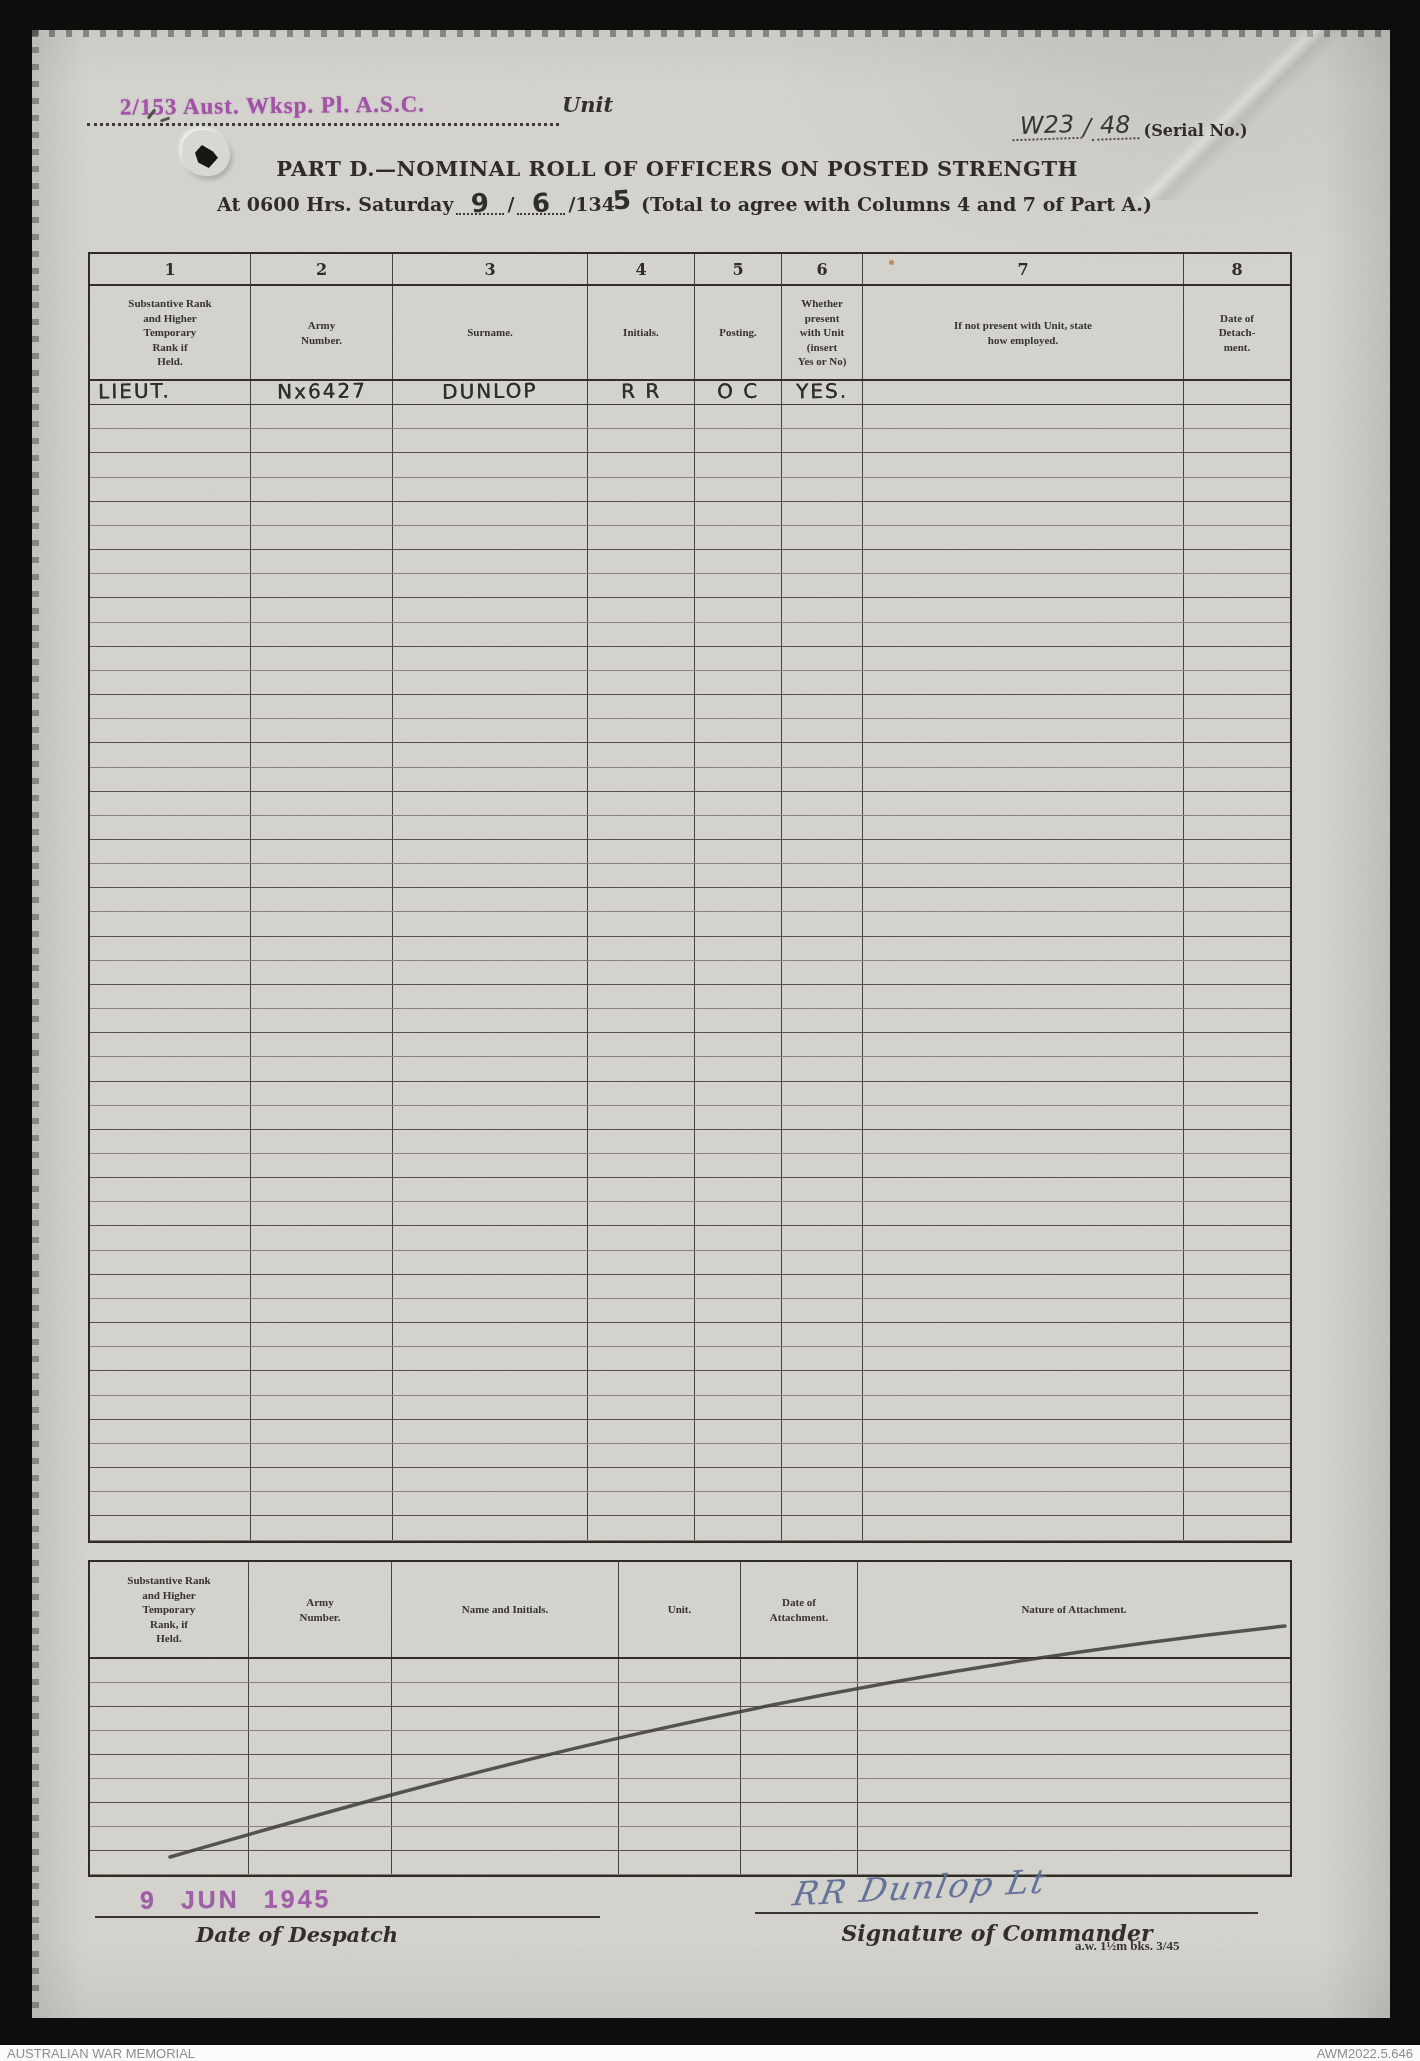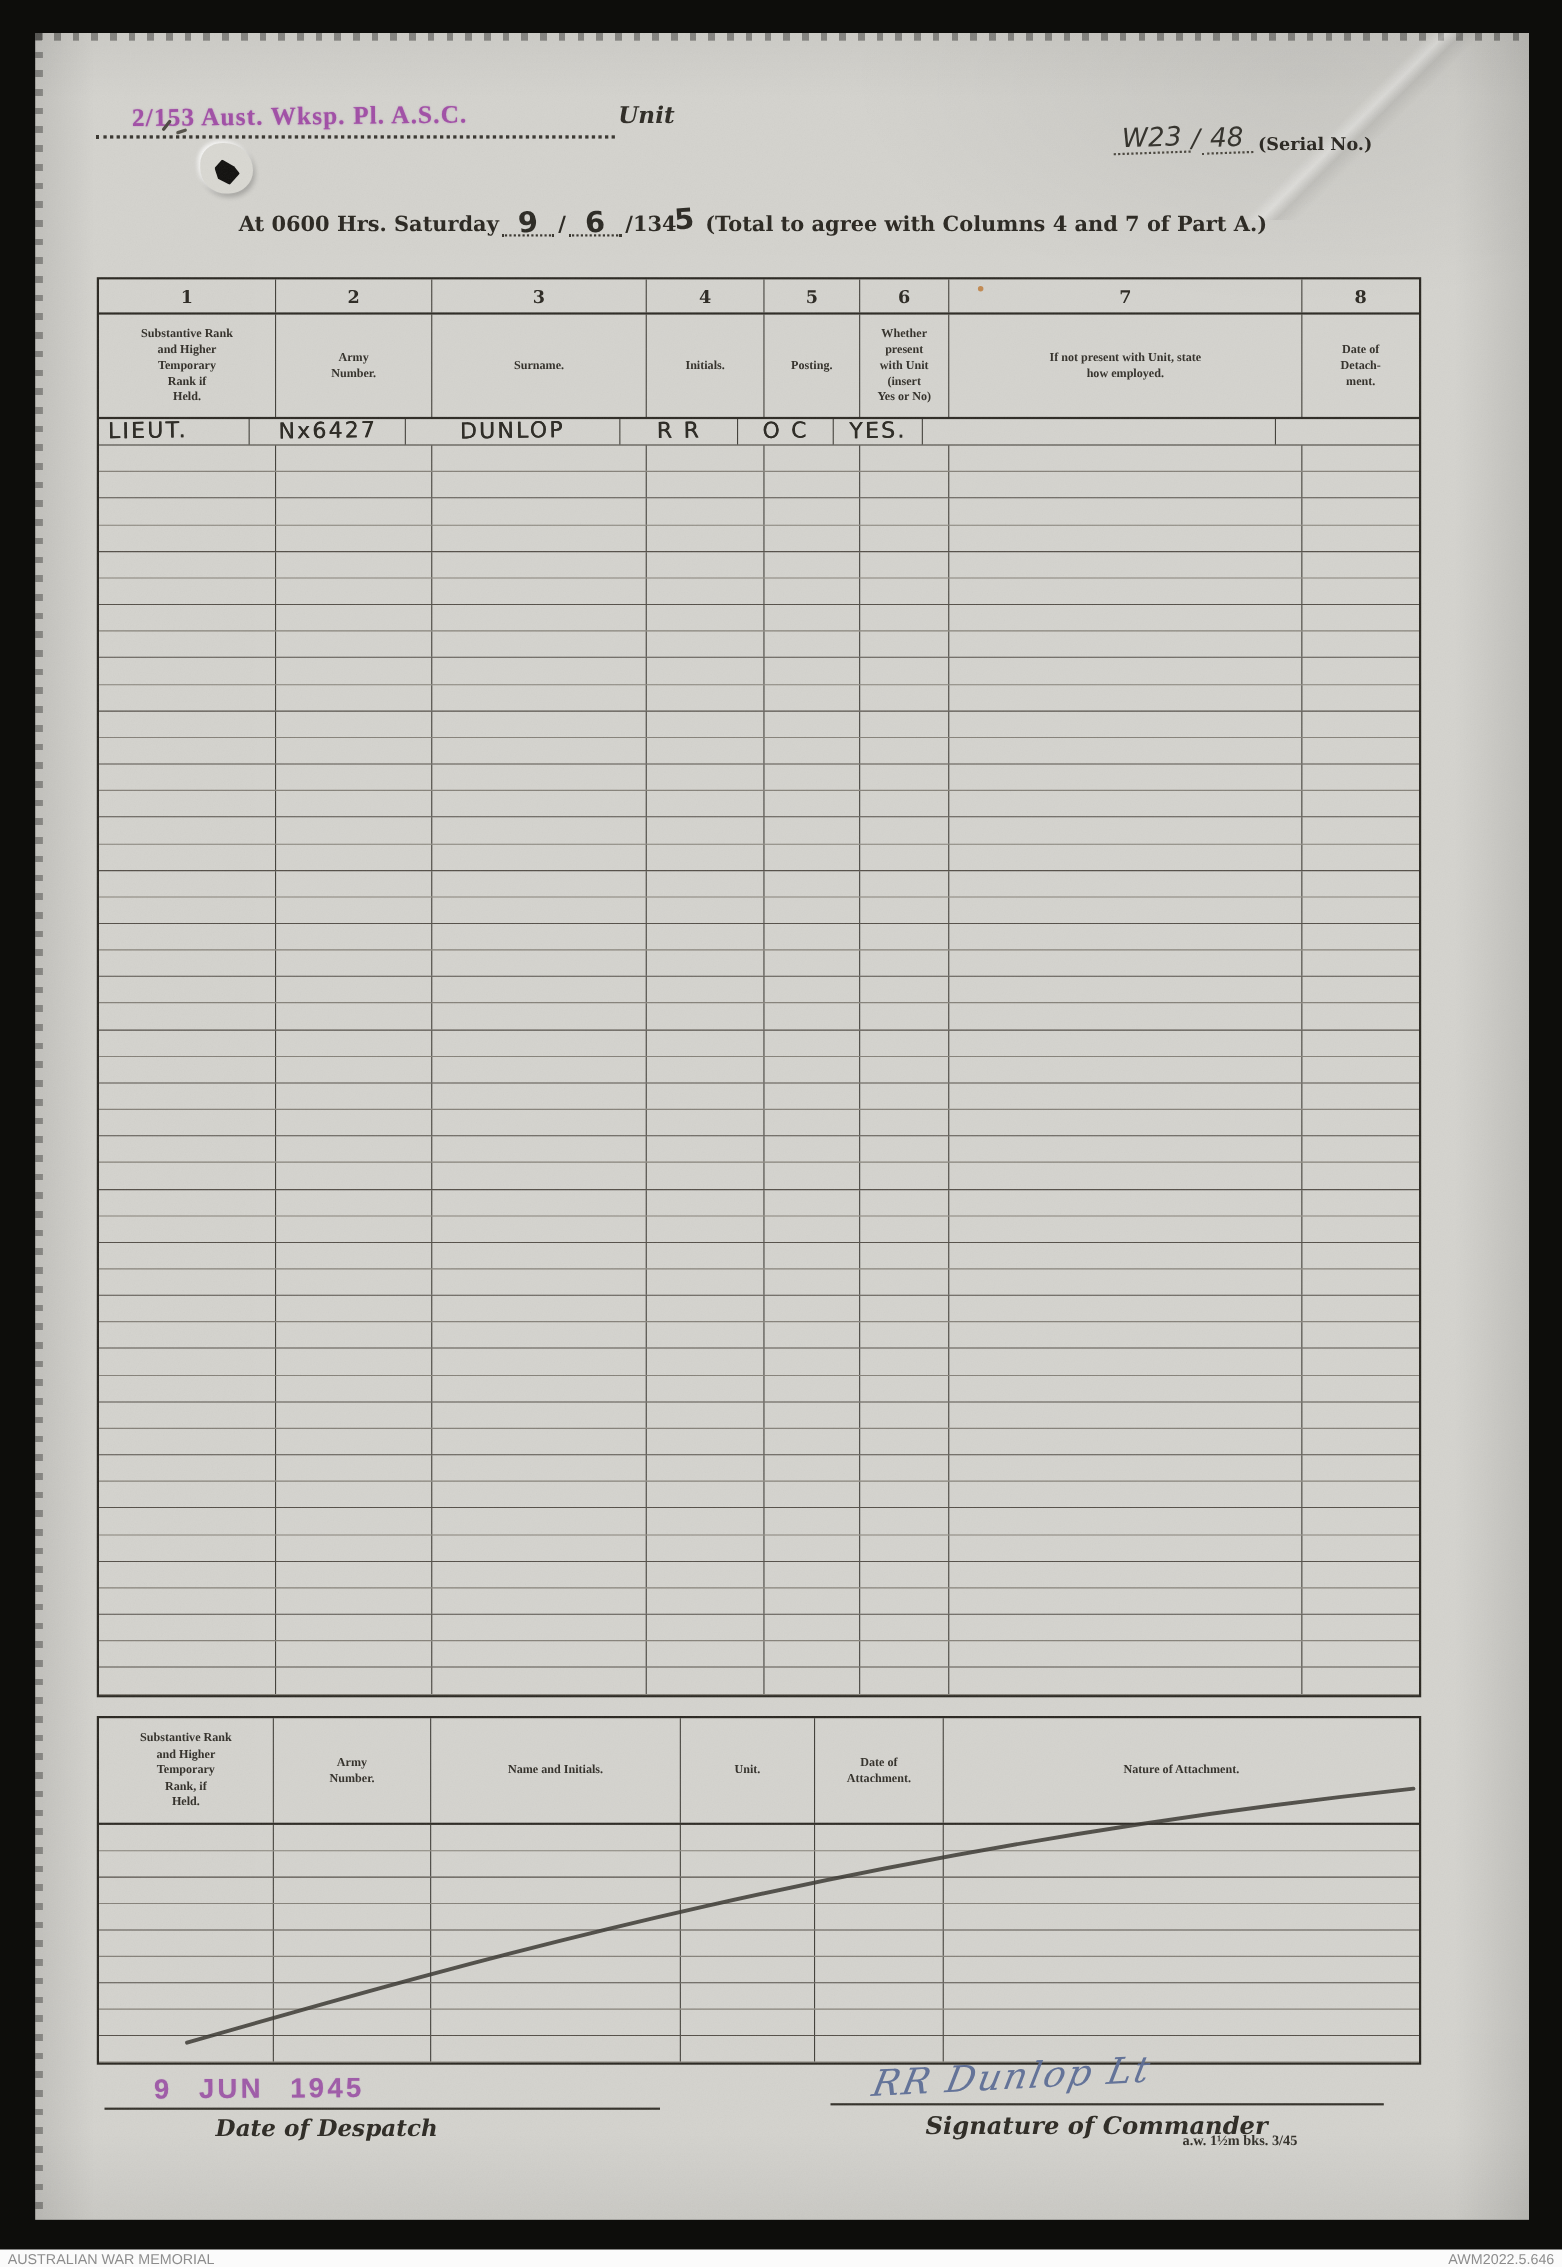--- a/index.html
+++ b/index.html
@@ -129,20 +129,21 @@
     </div>
 
     <div class="tear">
         <i></i>
         <b></b>
       </div>
     <div class="speck"></div>
     <div class="speck2"></div>
     <div class="dot-orange"></div>
 
+    <div class="titleD">PART D.—NOMINAL ROLL OF OFFICERS ON POSTED STRENGTH</div>
 
     <div class="date-line">
       <span>At 0600 Hrs. Saturday</span>
       <span class="blank"><span class="hw dd">9</span></span>
       <span>/</span>
       <span class="blank"><span class="hw dd">6</span></span>
       <span>/134</span>
       <span class="hw dd yr">5</span>
       <span class="date-suffix">(Total to agree with Columns 4 and 7 of Part A.)</span>
     </div>
@@ -174,21 +175,21 @@
 with Unit
 (insert
 Yes or No)</div>
           <div class="tcell" style="width: 321px;">If not present with Unit, state
 how employed.</div>
           <div class="tcell" style="width: 106px;">Date of
 Detach-
 ment.</div>
         </div>
         <div class="trow tbody-row entry-row" style="height: 23.1667px;">
-          <div class="tcell" style="width: 137px;">
+          <div class="tcell" style="width: 161px;">
             <div class="hw hw-cell">LIEUT.</div>
           </div>
           <div class="tcell" style="width: 142px;">
             <div class="hw hw-cell">Nx6427</div>
           </div>
           <div class="tcell" style="width: 195px;">
             <div class="hw hw-cell">DUNLOP</div>
           </div>
           <div class="tcell" style="width: 107px;">
             <div class="hw hw-cell">R R</div>

